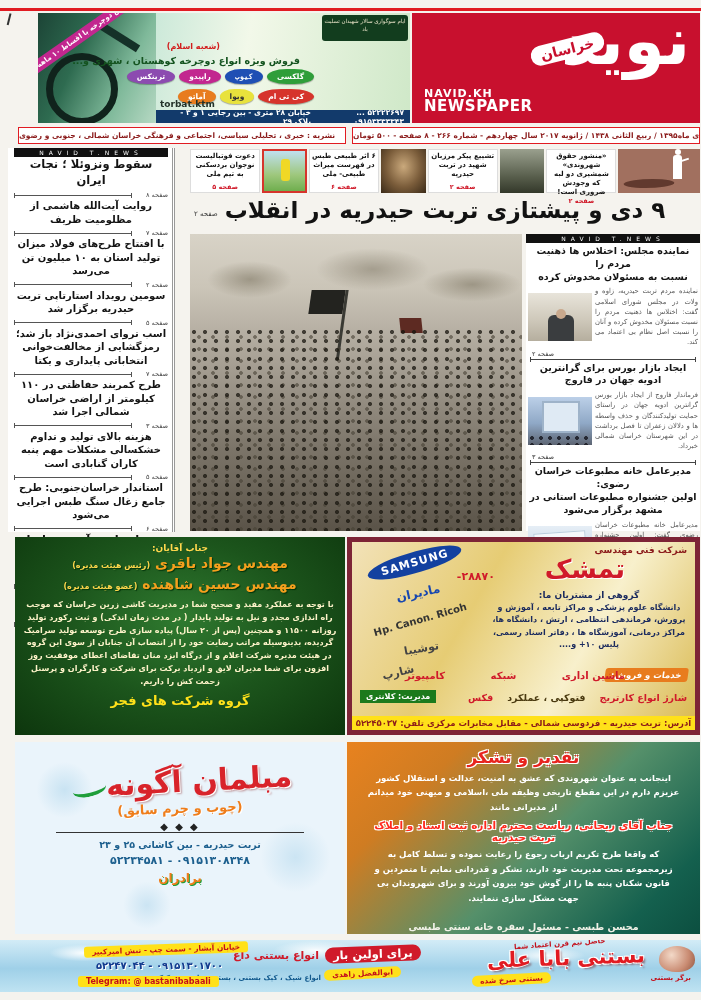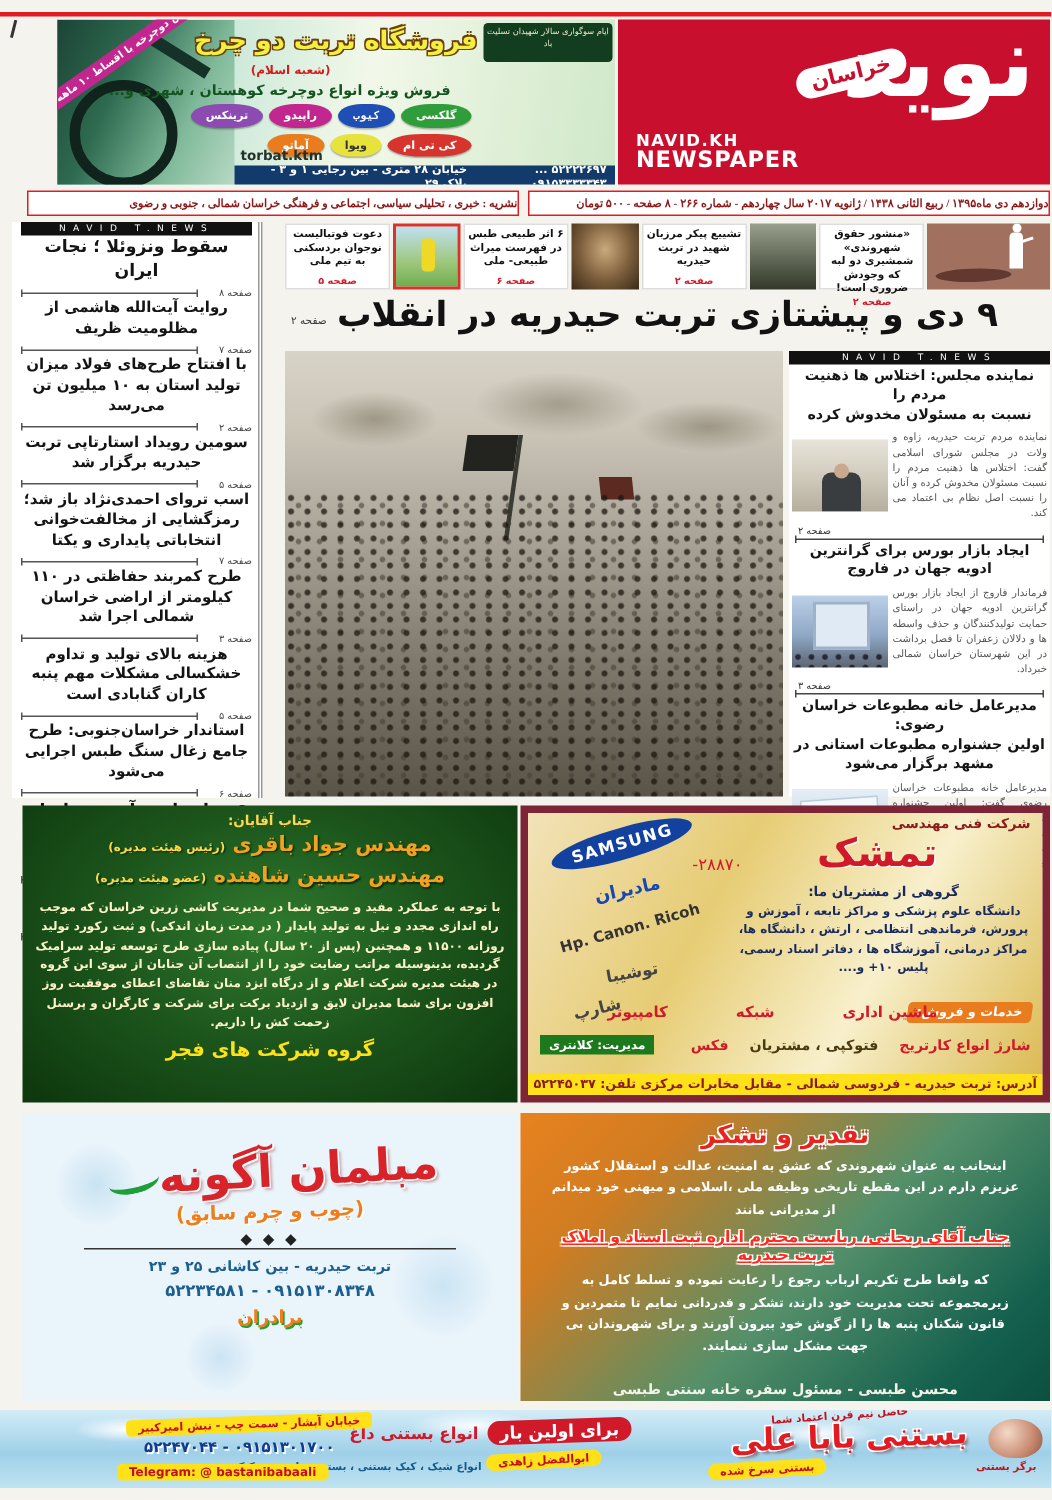--- a/index.html
+++ b/index.html
@@ -36,21 +36,21 @@
   .pills2{top:76px;}
   .pill{color:#fff;font-size:7.5px;font-weight:bold;border-radius:50%/60%;padding:3px 10px;white-space:nowrap;box-shadow:0 1px 1px rgba(0,0,0,.3);}
   .p-green{background:#2f9e3a;} .p-blue{background:#1f4fb4;font-family:Liberation Mono, monospace;} .p-mag{background:#c2278f;} .p-pur{background:#8c4bb0;}
   .p-red{background:#d6342c;} .p-yel{background:#e8e23c;color:#333;} .p-org{background:#e87c1e;}
   .bike-site{position:absolute;left:122px;bottom:14px;font-size:9px;font-weight:bold;color:#23322a;direction:ltr;}
   .bike-bar{position:absolute;left:118px;right:0;bottom:0;height:13px;background:#123a6b;color:#fff;font-size:7.5px;
     font-weight:bold;display:flex;justify-content:space-between;align-items:center;padding:0 6px;}
 
   
   .dateline{height:15px;background:#fff;border:1.5px solid #e11b22;color:#8b1a1a;font-size:7.5px;font-weight:bold;
-    display:flex;align-items:center;justify-content:flex-start;white-space:nowrap;overflow:hidden;font-family:Liberation Serif, serif;}
+    display:flex;align-items:center;justify-content:flex-end;white-space:nowrap;overflow:hidden;}
   .dl-right{left:352px;top:127px;width:346px;}
   .dl-left{left:18px;top:127px;width:326px;}
 
   
   .left-col{left:8px;top:148px;width:167px;height:384px;background:#fff;border-right:3px double #999;
     display:flex;flex-direction:column;justify-content:space-between;padding:0 4px 2px 6px;box-sizing:border-box;}
   .col-banner{background:#111;color:#fff;font-size:6px;letter-spacing:5px;text-align:center;padding:1px 0;direction:ltr;}
   .lc-item{text-align:center;}
   .lc-title{font-size:10px;font-weight:bold;color:#141414;line-height:1.35;}
   .lc-title.big{font-size:11.5px;}
@@ -125,21 +125,21 @@
   .fj-name{font-size:14px;font-weight:bold;color:#f5a01e;text-shadow:1px 1px 1px #00330a;line-height:1.5;}
   .fj-role{font-size:8px;color:#ffd74d;font-weight:bold;}
   .fj-body{font-size:8px;font-weight:bold;color:#fdf3c9;line-height:1.6;text-align:center;margin-top:4px;}
   .fj-footer{font-size:13px;font-weight:bold;color:#ffe11a;margin-top:4px;}
 
   
   .tamshk{left:347px;top:537px;width:353px;height:198px;box-sizing:border-box;border:5px solid #7d2436;overflow:hidden;
     background:linear-gradient(120deg,#f2e2b8 0%,#e6cc74 35%,#f8f0cc 65%,#d9b84e 100%);}
   .tm-co{position:absolute;right:8px;top:3px;font-size:9px;font-weight:bold;color:#8b1a1a;}
   .tm-name{position:absolute;right:70px;top:12px;font-size:26px;font-weight:bold;color:#d01a2a;text-shadow:1px 1px 0 #fff;}
-  .tm-phone{position:absolute;right:200px;top:28px;font-size:11px;font-weight:normal;color:#d01a2a;}
+  .tm-phone{position:absolute;right:200px;top:28px;font-size:11px;font-weight:bold;color:#d01a2a;}
   .tm-samsung{position:absolute;left:14px;top:10px;background:#1341a0;color:#fff;font-size:11px;font-weight:bold;
     padding:4px 14px;border-radius:50%/55%;transform:rotate(-16deg);direction:ltr;letter-spacing:1px;}
   .tm-madiran{position:absolute;left:44px;top:44px;color:#1747b0;font-size:12px;font-weight:bold;transform:rotate(-12deg);}
   .tm-hp{position:absolute;left:20px;top:72px;color:#333;font-size:10px;font-weight:bold;transform:rotate(-16deg);direction:ltr;}
   .tm-tosh{position:absolute;left:52px;top:100px;color:#444;font-size:11px;font-weight:bold;transform:rotate(-10deg);}
   .tm-sharp{position:absolute;left:30px;top:124px;color:#444;font-size:11px;font-weight:bold;transform:rotate(-14deg);}
   .tm-clients{position:absolute;right:8px;top:48px;width:196px;text-align:center;}
   .tm-cl-label{font-size:9px;font-weight:bold;color:#1a2a5e;}
   .tm-cl-body{font-size:8px;font-weight:bold;color:#1a2a5e;line-height:1.55;text-align:center;margin-top:2px;}
   .tm-serv-label{position:absolute;right:8px;top:126px;background:#e87c1e;color:#fff;font-size:8.5px;font-weight:bold;
@@ -171,21 +171,21 @@
   .fu-phone{font-size:11px;font-weight:bold;color:#1c5f8e;margin-top:4px;letter-spacing:1px;}
   .fu-tag{font-size:12px;font-weight:bold;color:#ef7d1a;margin-top:4px;text-shadow:1px 1px 0 #1f9e3a;}
 
   
   .thanks{left:347px;top:742px;width:353px;height:192px;overflow:hidden;text-align:center;box-sizing:border-box;
     background:linear-gradient(135deg,#e8821f 0%,#cf7c22 22%,#55906a 55%,#14604e 85%,#0c4f40 100%);padding:5px 20px;}
   .th-title{font-size:17px;font-weight:bold;color:#e8241f;
     text-shadow:-1px -1px 0 #fff,1px -1px 0 #fff,-1px 1px 0 #fff,1px 1px 0 #fff;}
   .th-p{font-size:8.5px;font-weight:bold;color:#fff;line-height:1.7;margin-top:4px;}
   .th-hl{font-size:10.5px;font-weight:bold;color:#ff2a1e;margin-top:5px;
-    text-shadow:-1px -1px 0 #fff,1px -1px 0 #fff,-1px 1px 0 #fff,1px 1px 0 #fff;text-decoration:underline;}
+    text-shadow:-1px -1px 0 #fff,1px -1px 0 #fff,-1px 1px 0 #fff,1px 1px 0 #fff;}
   .th-sig{font-size:9.5px;font-weight:bold;color:#f2f2e8;margin-top:16px;letter-spacing:.5px;}
 
   
   .ice{left:0;top:940px;width:701px;height:52px;overflow:hidden;
     background:linear-gradient(180deg,#d3ecf7 0%,#9fd0e8 55%,#bfe3f2 100%);
     background-image:radial-gradient(ellipse 50px 12px at 12% 25%,rgba(255,255,255,.95) 0%,transparent 70%),
       radial-gradient(ellipse 60px 14px at 45% 20%,rgba(255,255,255,.9) 0%,transparent 70%),
       radial-gradient(ellipse 55px 12px at 78% 30%,rgba(255,255,255,.9) 0%,transparent 70%),
       linear-gradient(180deg,#d3ecf7 0%,#9fd0e8 55%,#bfe3f2 100%);}
   .ic-name{position:absolute;right:56px;top:6px;font-size:21px;font-weight:bold;color:#e11b22;
@@ -217,21 +217,20 @@
   <div class="abs topline"></div>
   <div class="abs folio"></div>
 
   <div class="abs bike">
     <div class="bike-photo">
       <div class="bike-wheel"></div>
       <div class="bike-frame"></div>
     </div>
     <div class="bike-ribbon">فروش دوچرخه با اقساط ۱۰ ماهه</div>
     <div class="bike-emblem">ایام سوگواری سالار شهیدان تسلیت باد</div>
-    <div class="bike-title">فروشگاه تربت دو چرخ</div>
     <div class="bike-sub">(شعبه اسلام)</div>
     <div class="bike-line">فروش ویژه انواع دوچرخه کوهستان ، شهری و...</div>
     <div class="pills">
       <span class="pill p-green">گلکسی</span>
       <span class="pill p-blue">کیوب</span>
       <span class="pill p-mag">راپیدو</span>
       <span class="pill p-pur">ترینکس</span>
     </div>
     <div class="pills pills2">
       <span class="pill p-red">کی تی ام</span>
@@ -437,21 +436,21 @@
       <div class="tm-cl-body">دانشگاه علوم پزشکی و مراکز تابعه ، آموزش و پرورش، فرماندهی انتظامی ، ارتش ، دانشگاه ها، مراکز درمانی، آموزشگاه ها ، دفاتر اسناد رسمی، پلیس ۱۰+ و....</div>
     </div>
     <div class="tm-serv-label">خدمات و فروش:</div>
     <div class="tm-s1">
       <span>ماشین اداری</span>
       <span>شبکه</span>
       <span>کامپیوتر</span>
     </div>
     <div class="tm-s2">
       <span class="red">شارژ انواع کارتریج</span>
-      <span class="dark">فتوکپی ، مشتریان</span>
+      <span class="dark">فتوکپی ، عملکرد</span>
       <span class="red">فکس</span>
     </div>
     <div class="tm-mgr">مدیریت: کلانتری</div>
     <div class="tm-addr">آدرس: تربت حیدریه - فردوسی شمالی - مقابل مخابرات مرکزی    تلفن: ۵۲۲۴۵۰۳۷</div>
   </div>
 
   <div class="abs furn">
     <div class="fu-title">
       <span>مبلمان آگونه</span><span class="fu-swirl"></span>
     </div>

